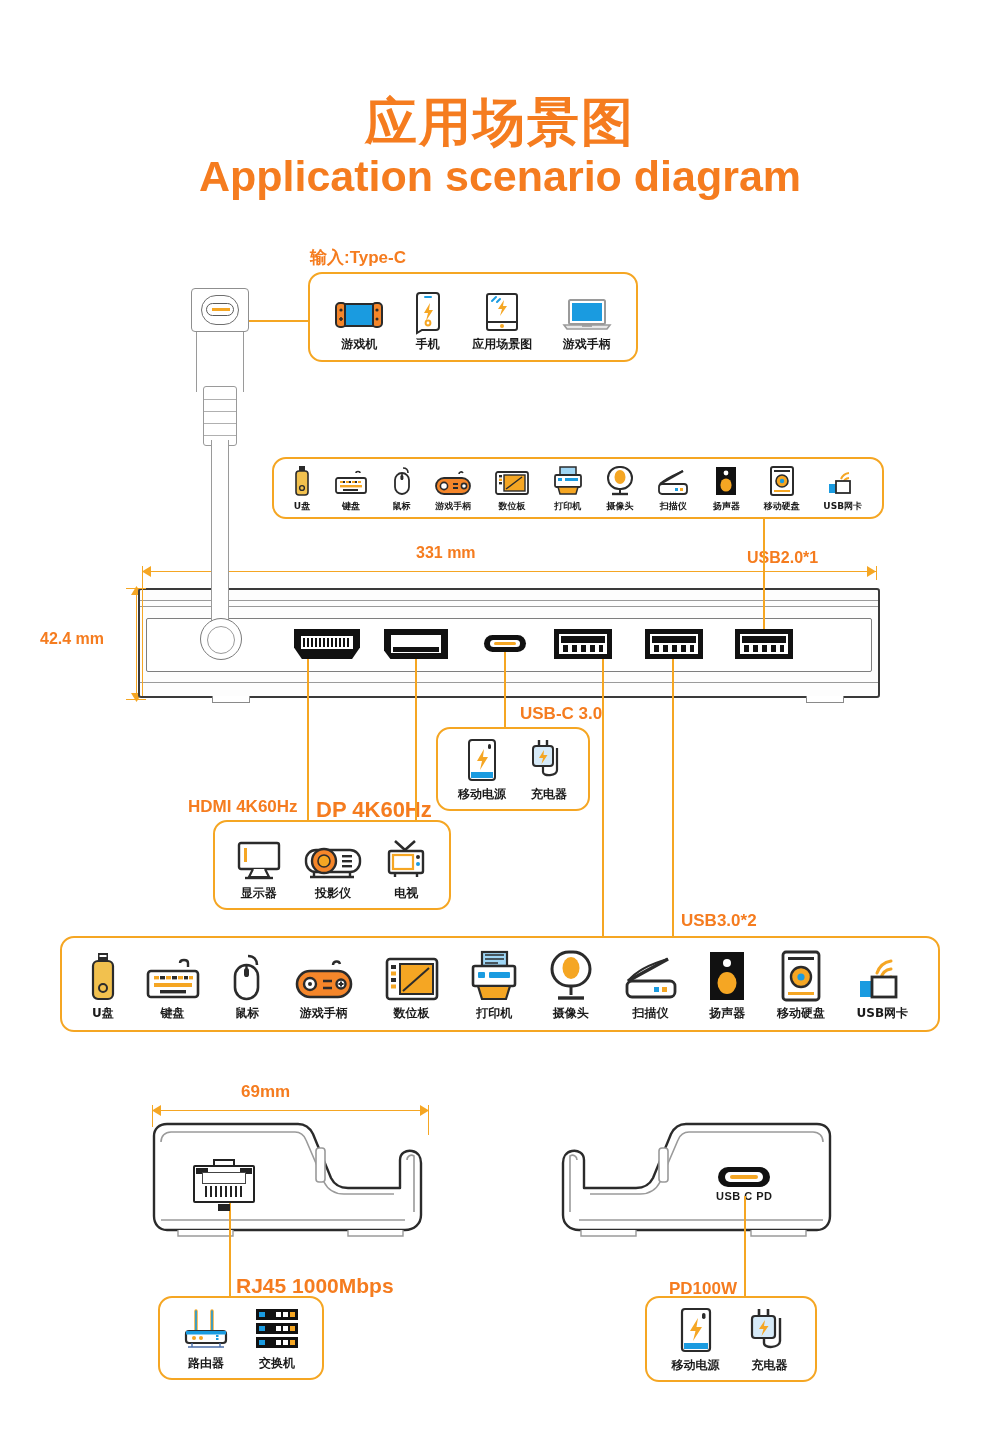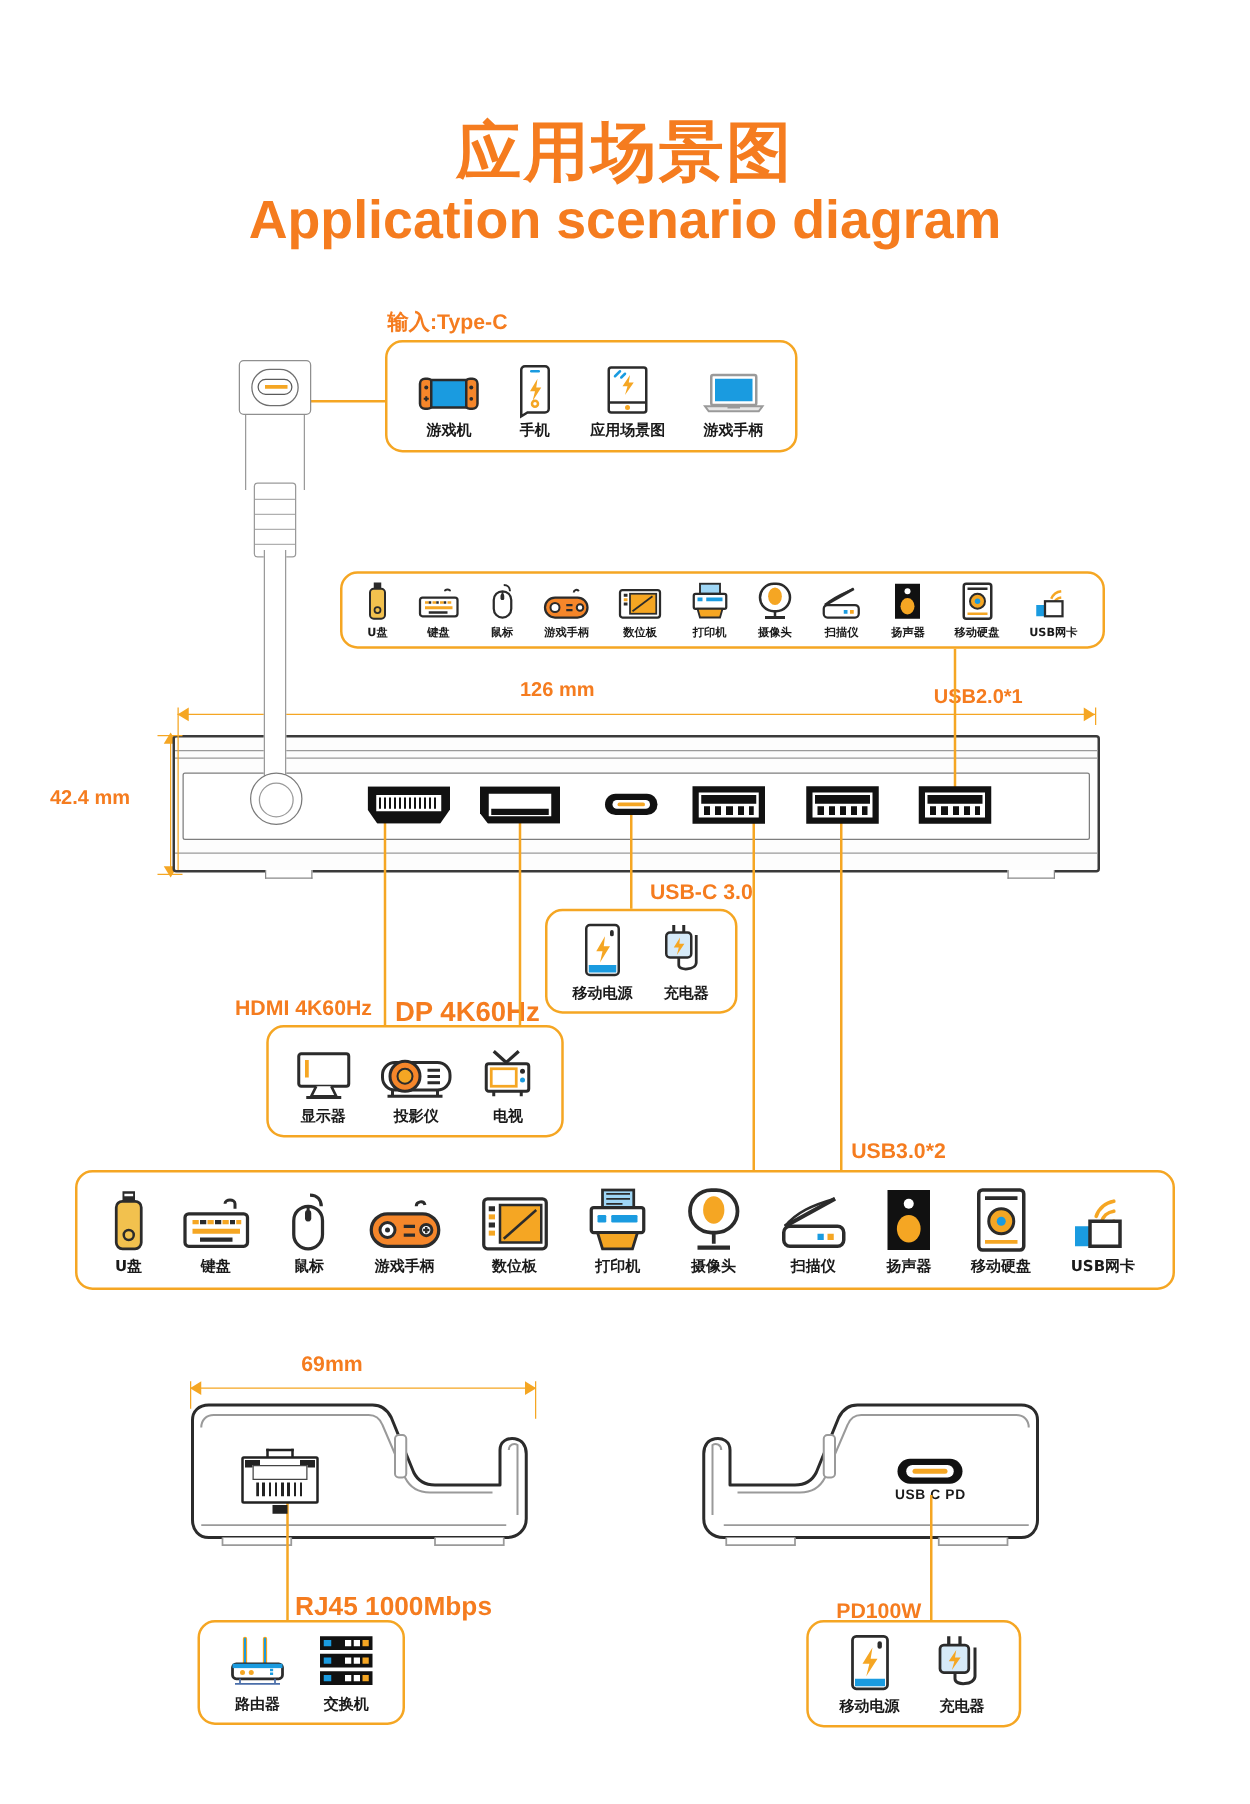--- a/index.html
+++ b/index.html
@@ -454,21 +454,21 @@
           <path d="M15 15a7 7 0 016-5" stroke="#F5A623" stroke-width="2" fill="none"></path>
           <path d="M17 19a4 4 0 014-3" stroke="#F5A623" stroke-width="2" fill="none"></path>
           <rect x="1" y="16" width="7" height="9" fill="#1A9BE0"></rect>
           <rect x="8" y="13" width="14" height="12" fill="#fff" stroke="#2b2b2b" stroke-width="1.8"></rect>
         </svg>
       </span>
       <span class="lb">USB网卡</span>
     </div>
   </div>
 
-  <div class="abs olabel" style="left:416px; top:544px; font-size:16px;">126 mm</div>
+  <div class="abs olabel" style="left:416px; top:544px; font-size:16px;">331 mm</div>
   <div class="abs dimline" style="left:142px; top:571px; width:734px;"></div>
   <div class="abs" style="left:142px; top:566px;">
     <svg width="10" height="11" viewBox="0 0 10 11">
         <path d="M0 5.5L9 0v11z" fill="#F5A623"></path>
       </svg>
   </div>
   <div class="abs" style="left:866px; top:566px;">
     <svg width="10" height="11" viewBox="0 0 10 11">
         <path d="M10 5.5L1 0v11z" fill="#F5A623"></path>
       </svg>

